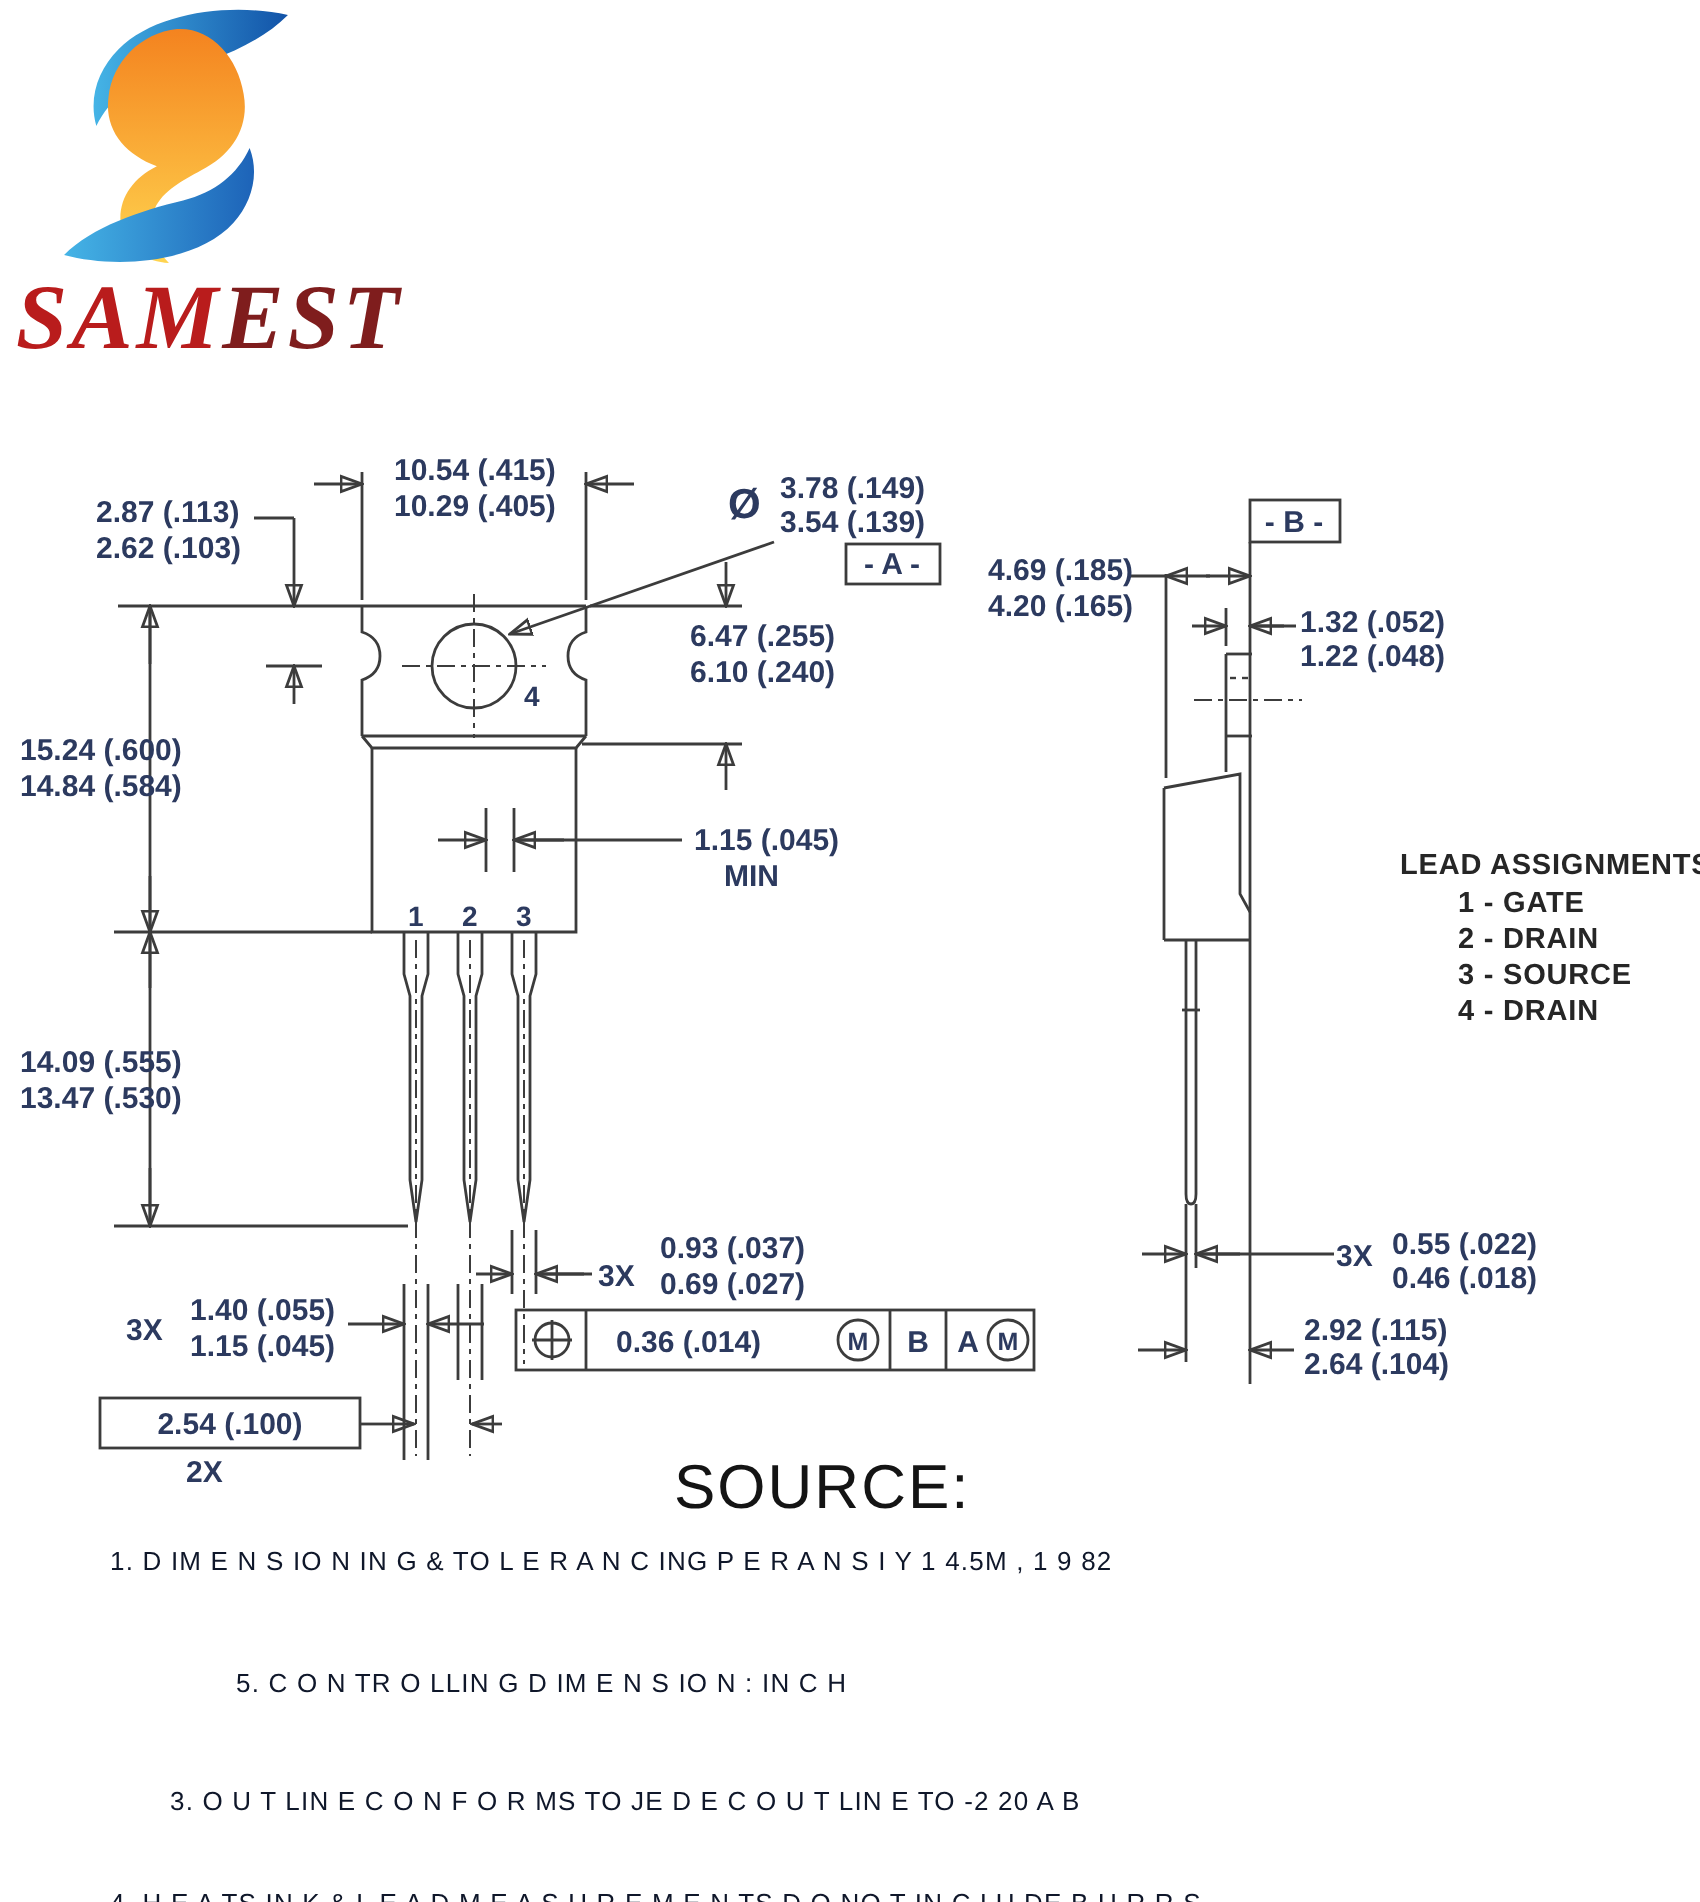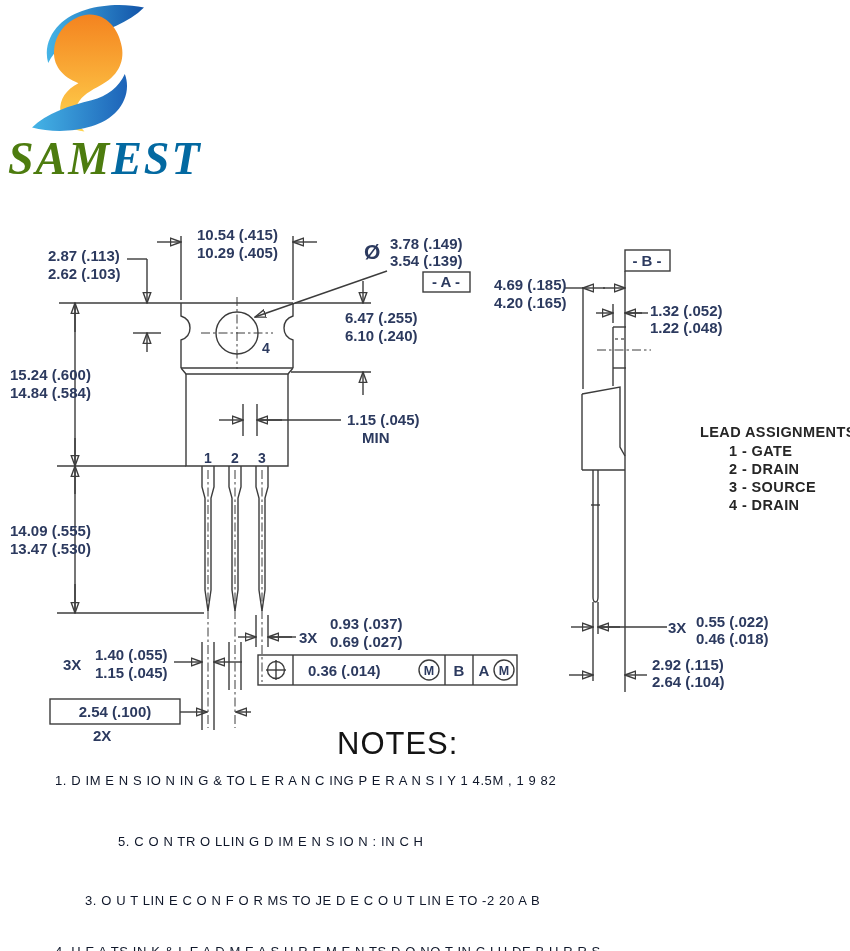--- a/index.html
+++ b/index.html
@@ -7,22 +7,22 @@
     width:850px;height:951px;position:relative;background:#ffffff;
     overflow:hidden;font-family:"Liberation Sans",sans-serif;
   }
   
   .logo-mark{position:absolute;left:28px;top:4px;width:118px;height:128px;}
   .brand{
     position:absolute;left:8px;top:132px;
     font-family:"Liberation Serif",serif;font-style:italic;font-weight:bold;
     font-size:46px;letter-spacing:2px;white-space:nowrap;
   }
-  .brand .b{color:#4d7c0f;}
-  .brand .o{color:#0369a1;text-align:right;}
+  .brand .b{color:#b91c1c;}
+  .brand .o{color:#7f1d1d;text-align:right;}
   
   #drawing{position:absolute;left:0;top:0;width:850px;height:951px;}
   #drawing line,#drawing path,#drawing rect,#drawing circle{
     stroke:#3c3c3c;stroke-width:1.4;fill:none;
   }
   #drawing .cl{stroke-width:1;stroke-dasharray:9 3 2.5 3;}
   #drawing .dots{stroke-width:1.2;}
   #drawing text{
     font-family:"Liberation Sans",sans-serif;font-weight:bold;
     font-size:15px;fill:#2c3a5f;stroke:none;
@@ -247,17 +247,17 @@
 
   <g>
     <text class="la" x="700" y="437">LEAD ASSIGNMENTS</text>
     <text class="la" x="729" y="456">1 - GATE</text>
     <text class="la" x="729" y="474">2 - DRAIN</text>
     <text class="la" x="729" y="492">3 - SOURCE</text>
     <text class="la" x="729" y="510">4 - DRAIN</text>
   </g>
 </svg>
 
-<div class="notes-title">NOTES:</div>
+<div class="notes-title">SOURCE:</div>
 <div class="note note1">1. D IM E N S IO N IN G  &amp;  TO L E R A N C ING  P E R  A N S I  Y 1 4.5M , 1 9 82</div>
 <div class="note note2">5. C O N TR O LLIN G  D IM E N S IO N :  IN C H</div>
 <div class="note note3">3. O U T LIN E  C O N F O R MS  TO  JE D E C  O U T LIN E  TO -2 20 A B</div>
 <div class="note note4">4. H E A TS IN K  &amp;  L E A D  M E A S U R E M E N TS  D O  NO T  IN C LU DE  B U R R S</div>
 
 </body></html>

